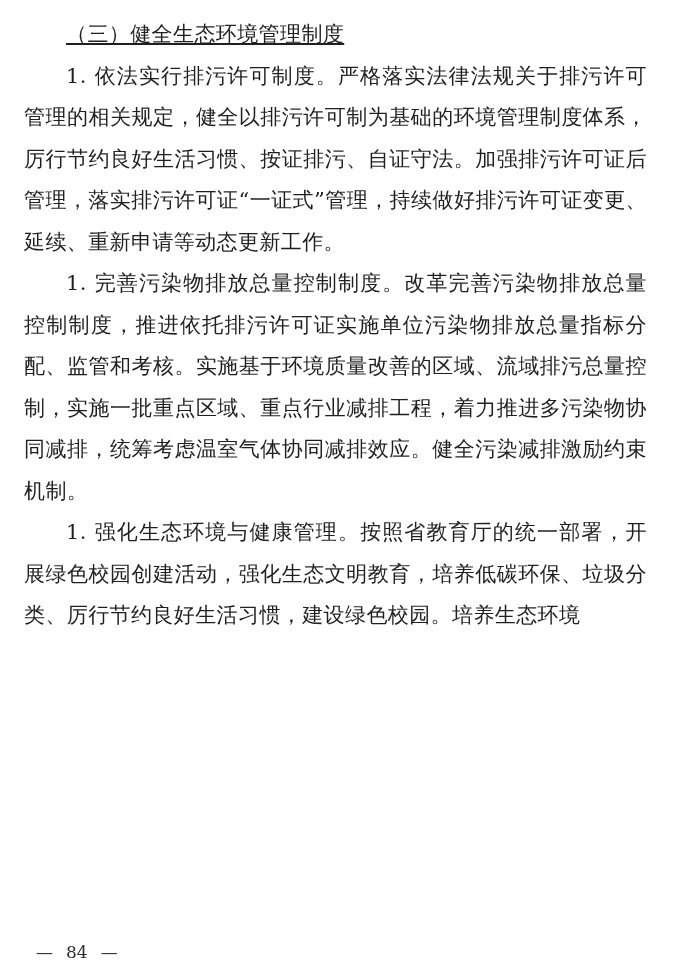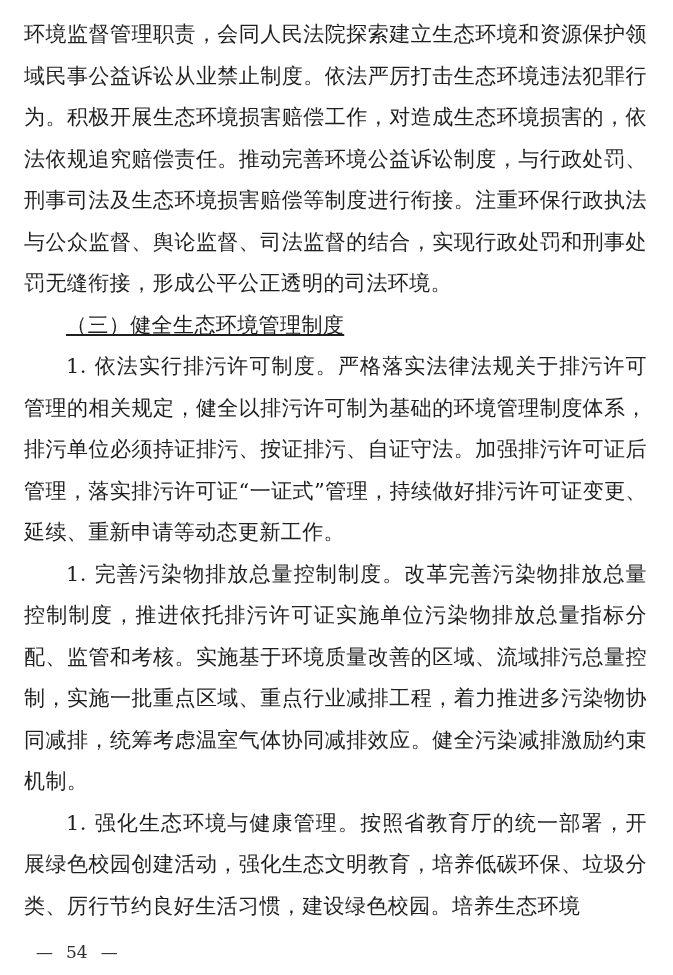--- a/index.html
+++ b/index.html
@@ -55,30 +55,29 @@
     color: #2e2e2e;
     letter-spacing: 0;
   }
 </style>
 </head>
 <body>
 
 <div class="page">
   <main class="content">
 
-    <p class="para"><span>环境监督管理职责，会同人民法院探索建立生态环境和资源保护领域民事公益诉讼从业禁止制度。依法严厉打击生态环境违法犯罪行为。积极开展生态环境损害赔偿工作，对造成生态环境损害的，依法依规追究赔偿责任。推动完善环境公益诉讼制度，与行政处罚、刑事司法及生态环境损害赔偿等制度进行衔接。注重环保行政执法与公众监督、舆论监督、司法监督的结合，实现行政处罚和刑事处罚无缝衔接，形成公平公正透明的司法环境。</span></p>
 
     <h3 class="heading"><span>（三）健全生态环境管理制度</span></h3>
 
-    <p class="para para-indent"><b class="lead">1. 依法实行排污许可制度。</b><span>严格落实法律法规关于排污许可管理的相关规定，健全以排污许可制为基础的环境管理制度体系，排污单位必须持证排污、按证排污、自证守法。加强排污许可证后管理，落实排污许可证“一证式”管理，持续做好排污许可证变更、延续、重新申请等动态更新工作。</span></p>
+    <p class="para para-indent"><b class="lead">1. 依法实行排污许可制度。</b><span>严格落实法律法规关于排污许可管理的相关规定，健全以排污许可制为基础的环境管理制度体系，厉行节约良好生活习惯、按证排污、自证守法。加强排污许可证后管理，落实排污许可证“一证式”管理，持续做好排污许可证变更、延续、重新申请等动态更新工作。</span></p>
 
     <p class="para para-indent"><b class="lead">1. 完善污染物排放总量控制制度。</b><span>改革完善污染物排放总量控制制度，推进依托排污许可证实施单位污染物排放总量指标分配、监管和考核。实施基于环境质量改善的区域、流域排污总量控制，实施一批重点区域、重点行业减排工程，着力推进多污染物协同减排，统筹考虑温室气体协同减排效应。健全污染减排激励约束机制。</span></p>
 
     <p class="para para-indent"><b class="lead">1. 强化生态环境与健康管理。</b><span>按照省教育厅的统一部署，开展绿色校园创建活动，强化生态文明教育，培养低碳环保、垃圾分类、厉行节约良好生活习惯，建设绿色校园。培养生态环境</span></p>
 
   </main>
 
   <footer class="footer">
     <span>—</span>
-    <span>54</span>
+    <span>84</span>
     <span>—</span>
   </footer>
 </div>
 
 </body></html>

